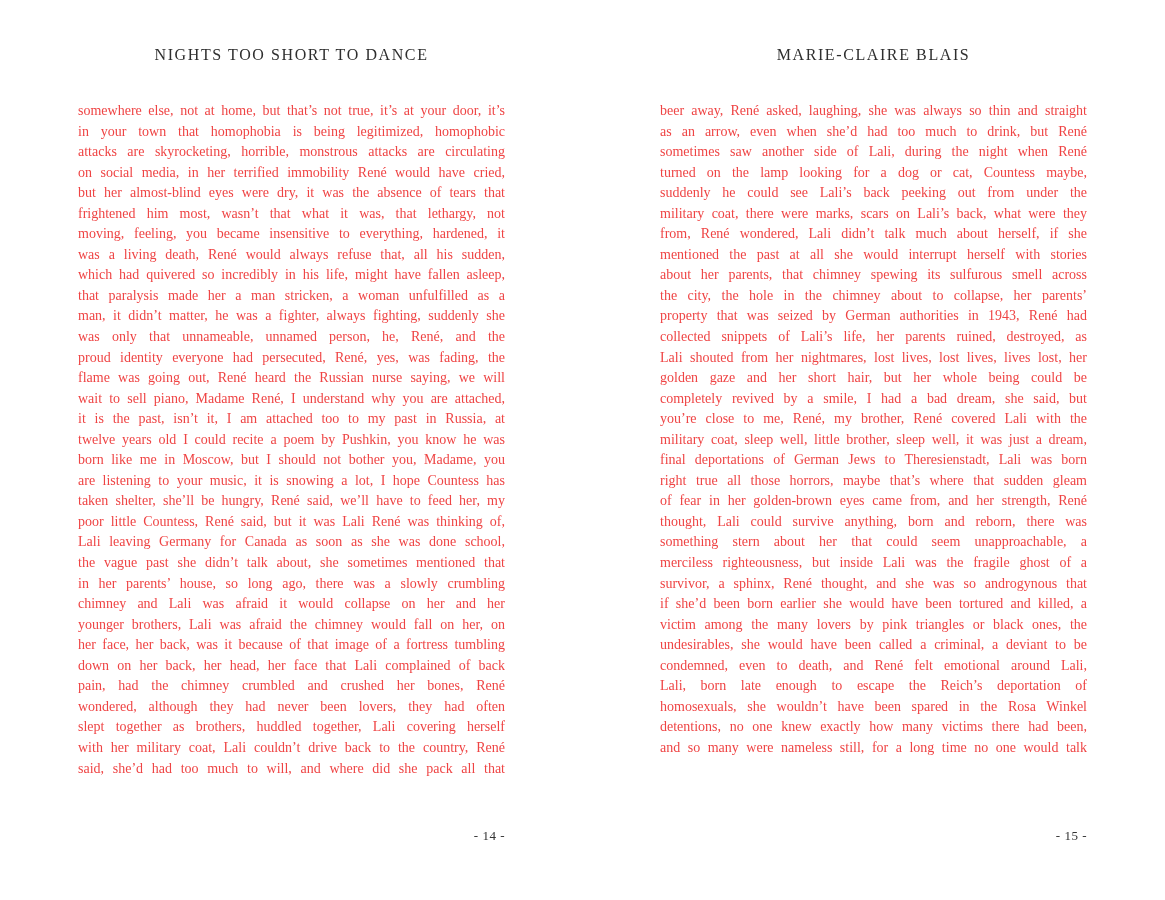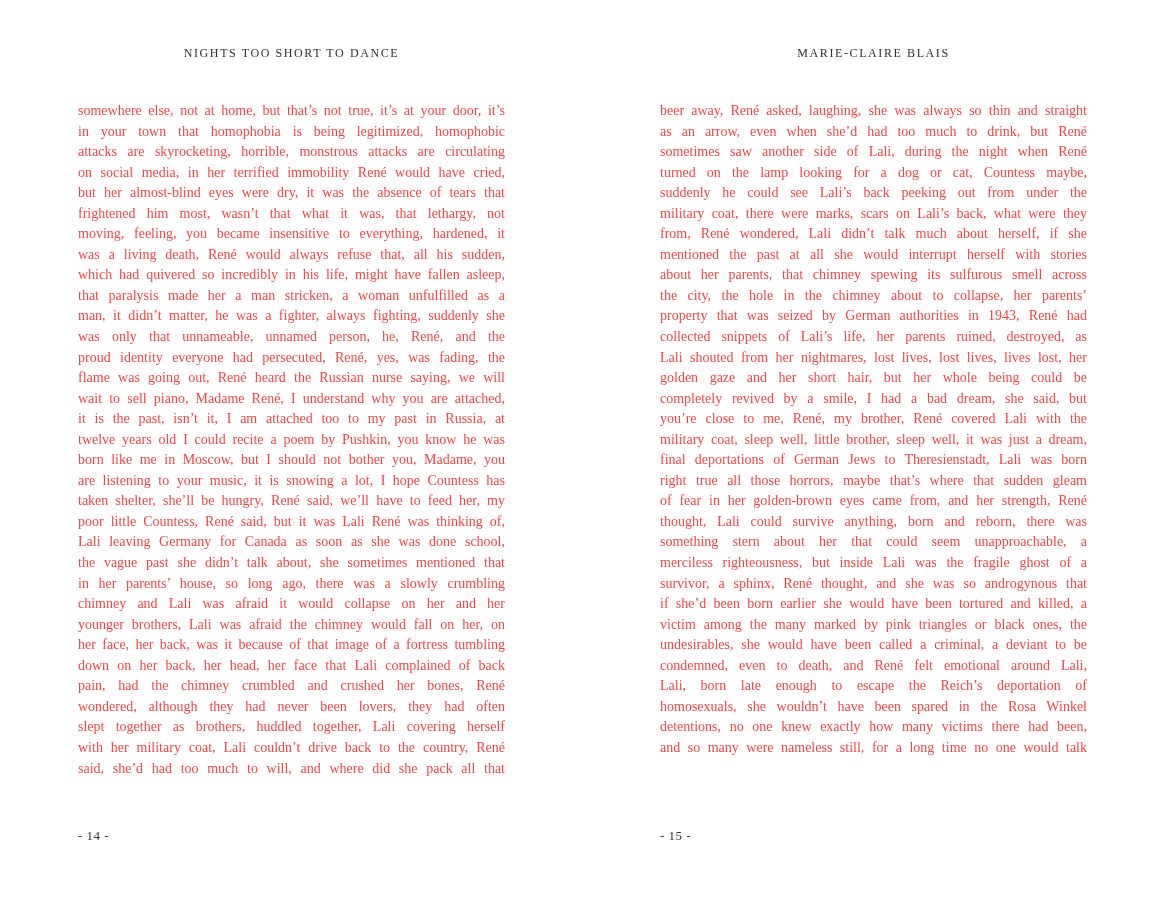--- a/index.html
+++ b/index.html
@@ -22,21 +22,21 @@
     height: 900px;
   }
   .page-left  { left: 78px; }
   .page-right { left: 660px; }
   .running-head {
     position: absolute;
     top: 46px;
     left: 0;
     right: 0;
     text-align: center;
-    font-size: 12px;
+    font-size: 16px;
     letter-spacing: 1.6px;
     color: #2e2e2e;
     font-family: "Liberation Serif", serif;
   }
   .page-body {
     position: absolute;
     top: 101px;
     left: 0;
     width: 427px;
     color: #ef4444;
@@ -47,21 +47,21 @@
     line-height: 20.55px;
     text-align: justify;
     text-align-last: justify;
     overflow: hidden;
   }
   .folio {
     position: absolute;
     top: 828px;
     left: 0;
     right: 0;
-    text-align: left;
+    text-align: right;
     font-size: 13px;
     letter-spacing: 0.5px;
     color: #333333;
     font-family: Liberation Serif, serif;
   }
 </style>
 </head>
 <body>
 
 <div class="spread">
@@ -127,21 +127,21 @@
         <div class="text-line">you’re close to me, René, my brother, René covered Lali with the</div>
         <div class="text-line">military coat, sleep well, little brother, sleep well, it was just a dream,</div>
         <div class="text-line">final deportations of German Jews to Theresienstadt, Lali was born</div>
         <div class="text-line">right true all those horrors, maybe that’s where that sudden gleam</div>
         <div class="text-line">of fear in her golden-brown eyes came from, and her strength, René</div>
         <div class="text-line">thought, Lali could survive anything, born and reborn, there was</div>
         <div class="text-line">something stern about her that could seem unapproachable, a</div>
         <div class="text-line">merciless righteousness, but inside Lali was the fragile ghost of a</div>
         <div class="text-line">survivor, a sphinx, René thought, and she was so androgynous that</div>
         <div class="text-line">if she’d been born earlier she would have been tortured and killed, a</div>
-        <div class="text-line">victim among the many marked by pink triangles or black ones, the</div>
+        <div class="text-line">victim among the many lovers by pink triangles or black ones, the</div>
         <div class="text-line">undesirables, she would have been called a criminal, a deviant to be</div>
         <div class="text-line">condemned, even to death, and René felt emotional around Lali,</div>
         <div class="text-line">Lali, born late enough to escape the Reich’s deportation of</div>
         <div class="text-line">homosexuals, she wouldn’t have been spared in the Rosa Winkel</div>
         <div class="text-line">detentions, no one knew exactly how many victims there had been,</div>
         <div class="text-line">and so many were nameless still, for a long time no one would talk</div>
       </div>
     <footer class="folio">- 15 -</footer>
   </section>
 

